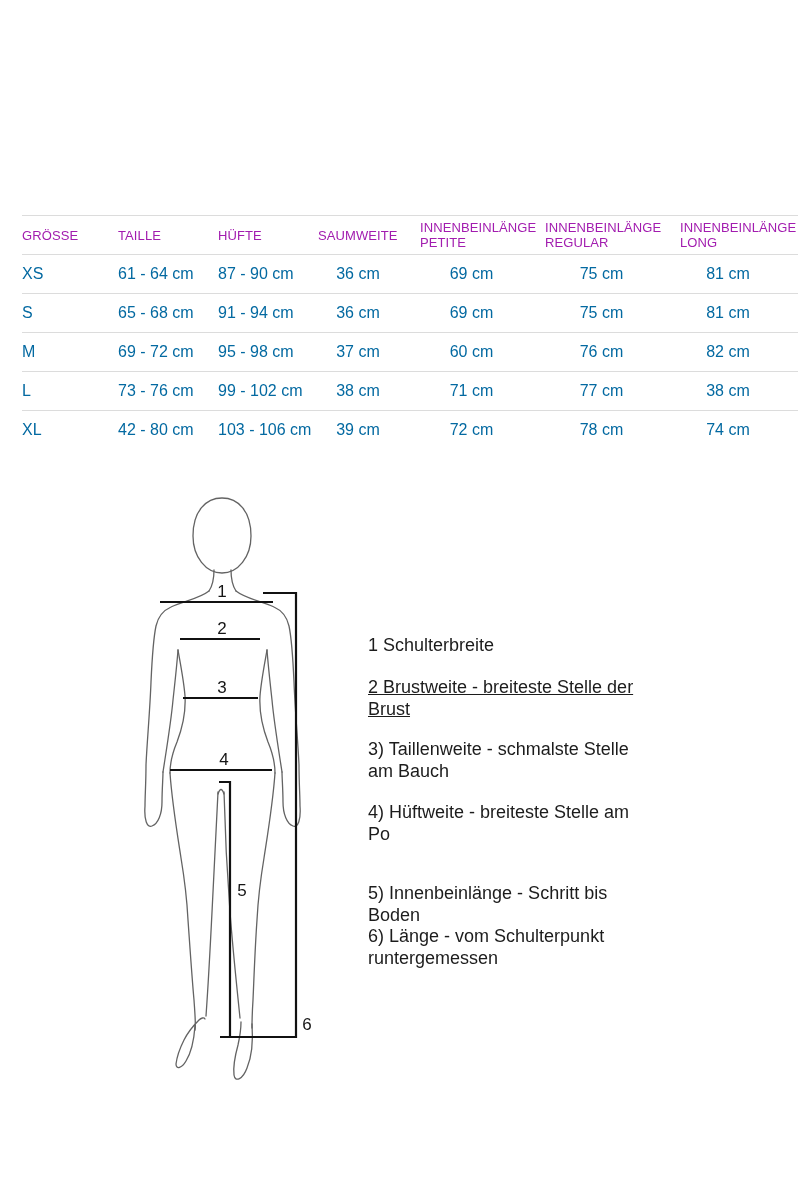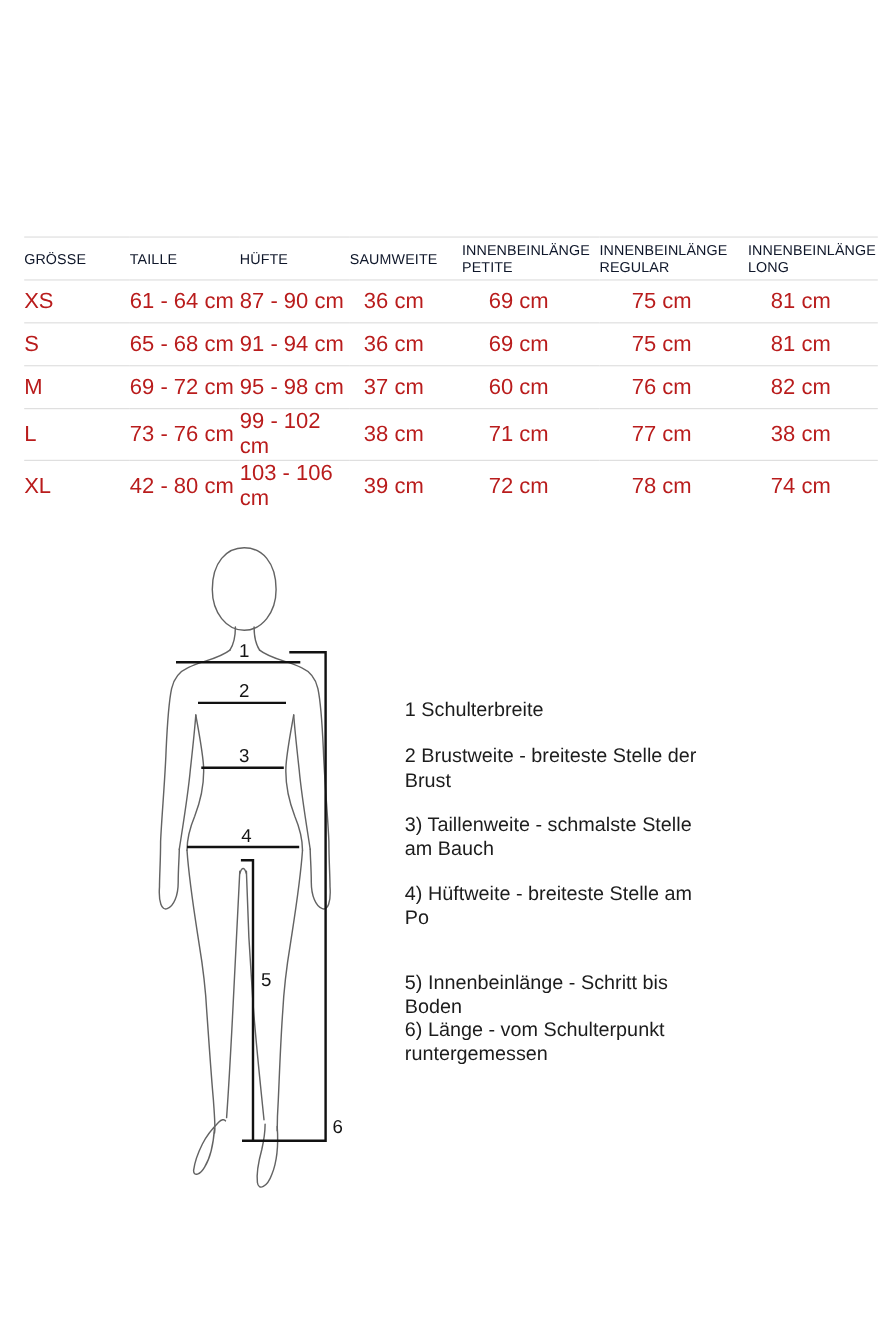--- a/index.html
+++ b/index.html
@@ -8,37 +8,37 @@
     font-family:"Liberation Sans","DejaVu Sans",sans-serif;
     -webkit-font-smoothing:antialiased;
   }
   
   table.size-table{
     position:absolute;top:215px;left:22px;width:776px;
     border-collapse:collapse;table-layout:fixed;
   }
   table.size-table tr{border-top:1px solid #dcdcdc;}
   table.size-table th{
-    font-weight:400;font-size:13px;line-height:15px;color:#0f172a;
+    font-weight:400;font-size:13px;line-height:15px;color:#a21caf;
     text-align:left;vertical-align:middle;height:38px;padding:0;
     letter-spacing:.1px;
   }
   table.size-table td{
-    font-size:20px;color:#b91c1c;height:38px;vertical-align:middle;padding:0;
+    font-size:16px;color:#0369a1;height:38px;vertical-align:middle;padding:0;
     text-align:left;
     margin-left:44px;
   }
   table.size-table td:nth-child(n+4){text-align:center;padding-right:22px;}
   
   .figure-svg{position:absolute;left:140px;top:480px;}
   .legend-item{
     position:absolute;left:368px;width:278px;
     font-size:18px;line-height:22px;color:#1c1c1c;margin-top:40px;
   }
-  .li1{top:594px;} .li2{top:636px;} .li3{top:698px;}
+  .li1{top:594px;} .li2{top:636px;text-decoration:underline;} .li3{top:698px;}
   .li4{top:761px;} .li5{top:842px;} .li6{top:885px;}
 </style>
 </head>
 <body>
 
 <table class="size-table">
   <colgroup>
     <col style="width:96px">
       <col style="width:100px">
       <col style="width:100px">

